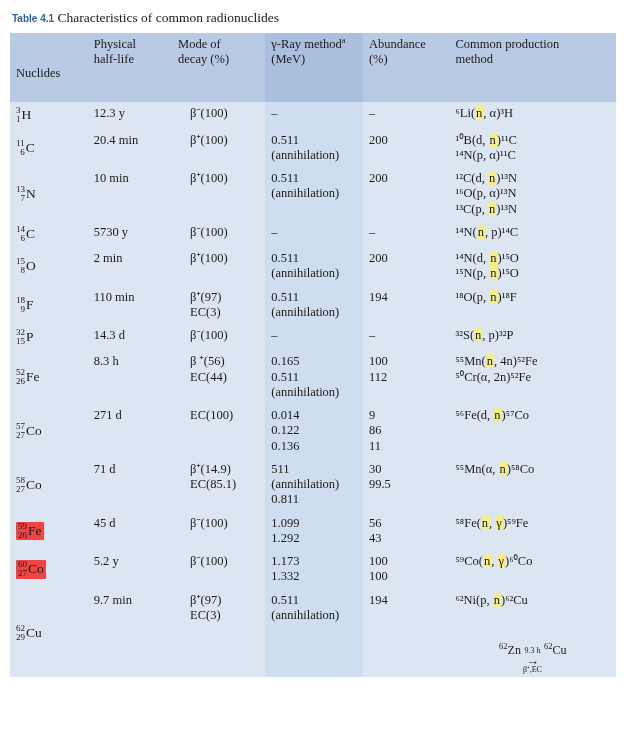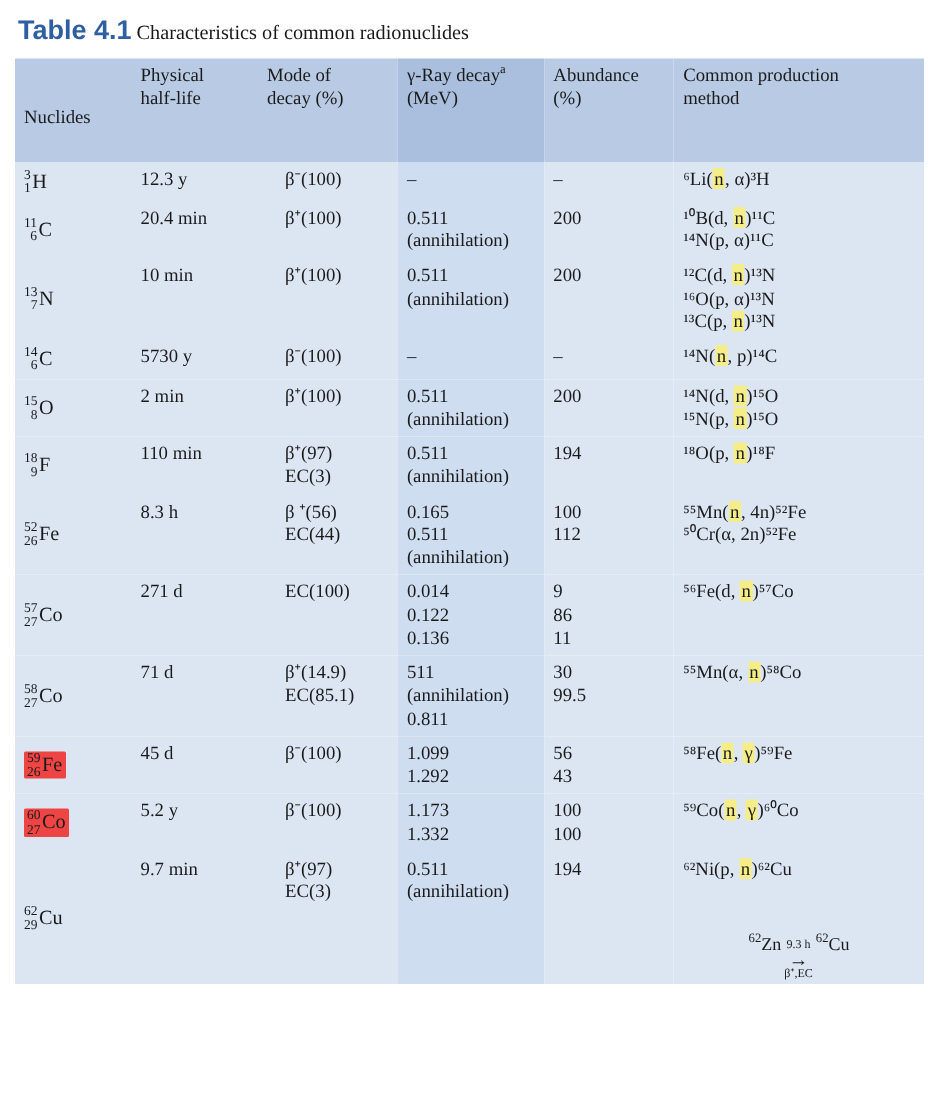--- a/index.html
+++ b/index.html
@@ -24,21 +24,21 @@
   .caption {
     font-size: 13.5px;
     margin: 2px 0 7px 2px;
     line-height: 1.2;
     white-space: nowrap;
   }
   .caption .cap-label {
     color: #2e5fa3;
     font-weight: bold;
     font-family: "Liberation Sans", sans-serif;
-    font-size: 18px;
+    font-size: 10px;
   }
   .caption .cap-text {
     color: #1a1a1a;
   }
   table.tbl {
     border-collapse: collapse;
     width: 606px;
     table-layout: fixed;
     font-size: 12.5px;
   }
@@ -156,21 +156,21 @@
         </th>
         <th>
           <span>Physical</span><br>
           <span>half-life</span>
         </th>
         <th>
           <span>Mode of</span><br>
           <span>decay (%)</span>
         </th>
         <th class="gamma-head">
-          <span>γ-Ray decay</span><sup>a</sup><br>
+          <span>γ-Ray method</span><sup>a</sup><br>
           <span>(MeV)</span>
         </th>
         <th>
           <span>Abundance</span><br>
           <span>(%)</span>
         </th>
         <th>
           <span>Common production</span><br>
           <span>method</span>
         </th>
@@ -273,20 +273,36 @@
           </td>
           <td class="gamma">
             <div>0.511</div>
             <div>(annihilation)</div>
           </td>
           <td>
             <div>194</div>
           </td>
           <td>
             <div>¹⁸O(p, <span class="hl">n</span>)¹⁸F</div>
+          </td>
+        </tr>
+        <tr>
+          <td class="nuc"><span class="iso"><span class="pre"><span>32</span><span>15</span></span><span class="sym">P</span></span></td>
+          <td>14.3 d</td>
+          <td>
+            <div class="decay-row">β⁻(100)</div>
+          </td>
+          <td class="gamma">
+            <div>–</div>
+          </td>
+          <td>
+            <div>–</div>
+          </td>
+          <td>
+            <div>³²S(<span class="hl">n</span>, p)³²P</div>
           </td>
         </tr>
         <tr>
           <td class="nuc"><span class="iso"><span class="pre"><span>52</span><span>26</span></span><span class="sym">Fe</span></span></td>
           <td>8.3 h</td>
           <td>
             <div class="decay-row">β ⁺(56)</div>
             <div class="decay-row">EC(44)</div>
           </td>
           <td class="gamma">

